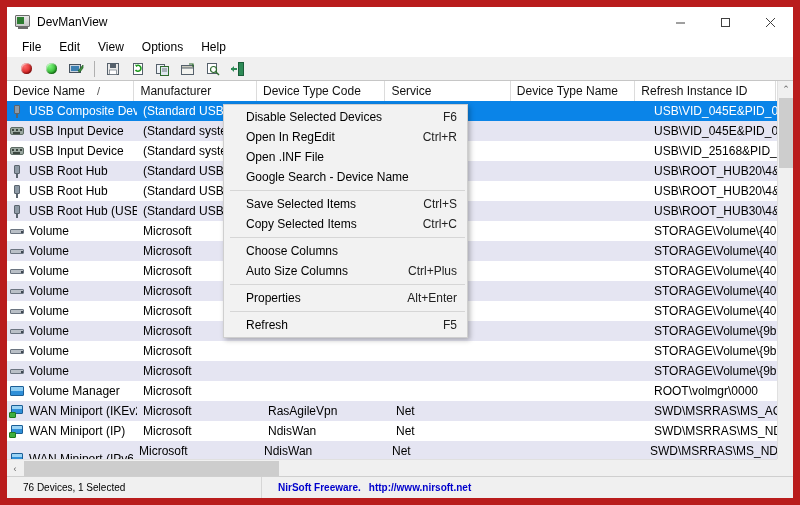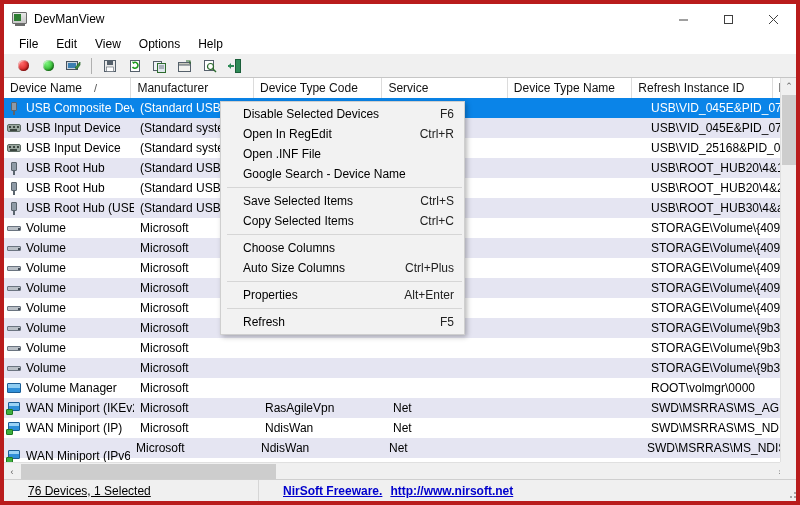--- a/index.html
+++ b/index.html
@@ -7,21 +7,21 @@
     margin: 0; padding: 0;
     width: 800px; height: 505px;
     overflow: hidden;
     font-family: "Liberation Sans", sans-serif;
     background: #ffffff;
   }
   #app {
     position: relative;
     width: 800px; height: 505px;
     background: #c2410c;
-    border: 4px solid #b91c1c;
+    border: 7px solid #b91c1c;
     overflow: hidden;
   }
 
   
   .titlebar {
     height: 30px;
     background: #ffffff;
     display: flex;
     align-items: center;
     position: relative;
@@ -216,25 +216,24 @@
   .statusbar {
     position: absolute; left: 0; bottom: 0;
     width: 800px; height: 22px;
     background: #f0f0f0;
     border-top: 1px solid #cfcfcf;
     display: flex; align-items: center;
   }
   .sb-pane {
     height: 22px;
     display: flex; align-items: center;
-    padding-left: 24px;
-    font-size: 12px;
+    padding-left: 16px;
+    font-size: 10px;
     color: #000;
     position: relative;
-    text-decoration: underline;
   }
   .sb-pane.p1 { width: 255px; border-right: 1px solid #d6d6d6; }
   .sb-pane.p2 { flex: 1; color: #0000cc; font-weight: bold; gap: 8px; }
   .sb-link { color: #0000cc; text-decoration: none; font-weight: bold; }
   .grip {
     position: absolute; right: 2px; bottom: 2px;
     width: 12px; height: 12px;
   }
   .grip i {
     position: absolute; width: 2px; height: 2px; background: #a6a6a6;

